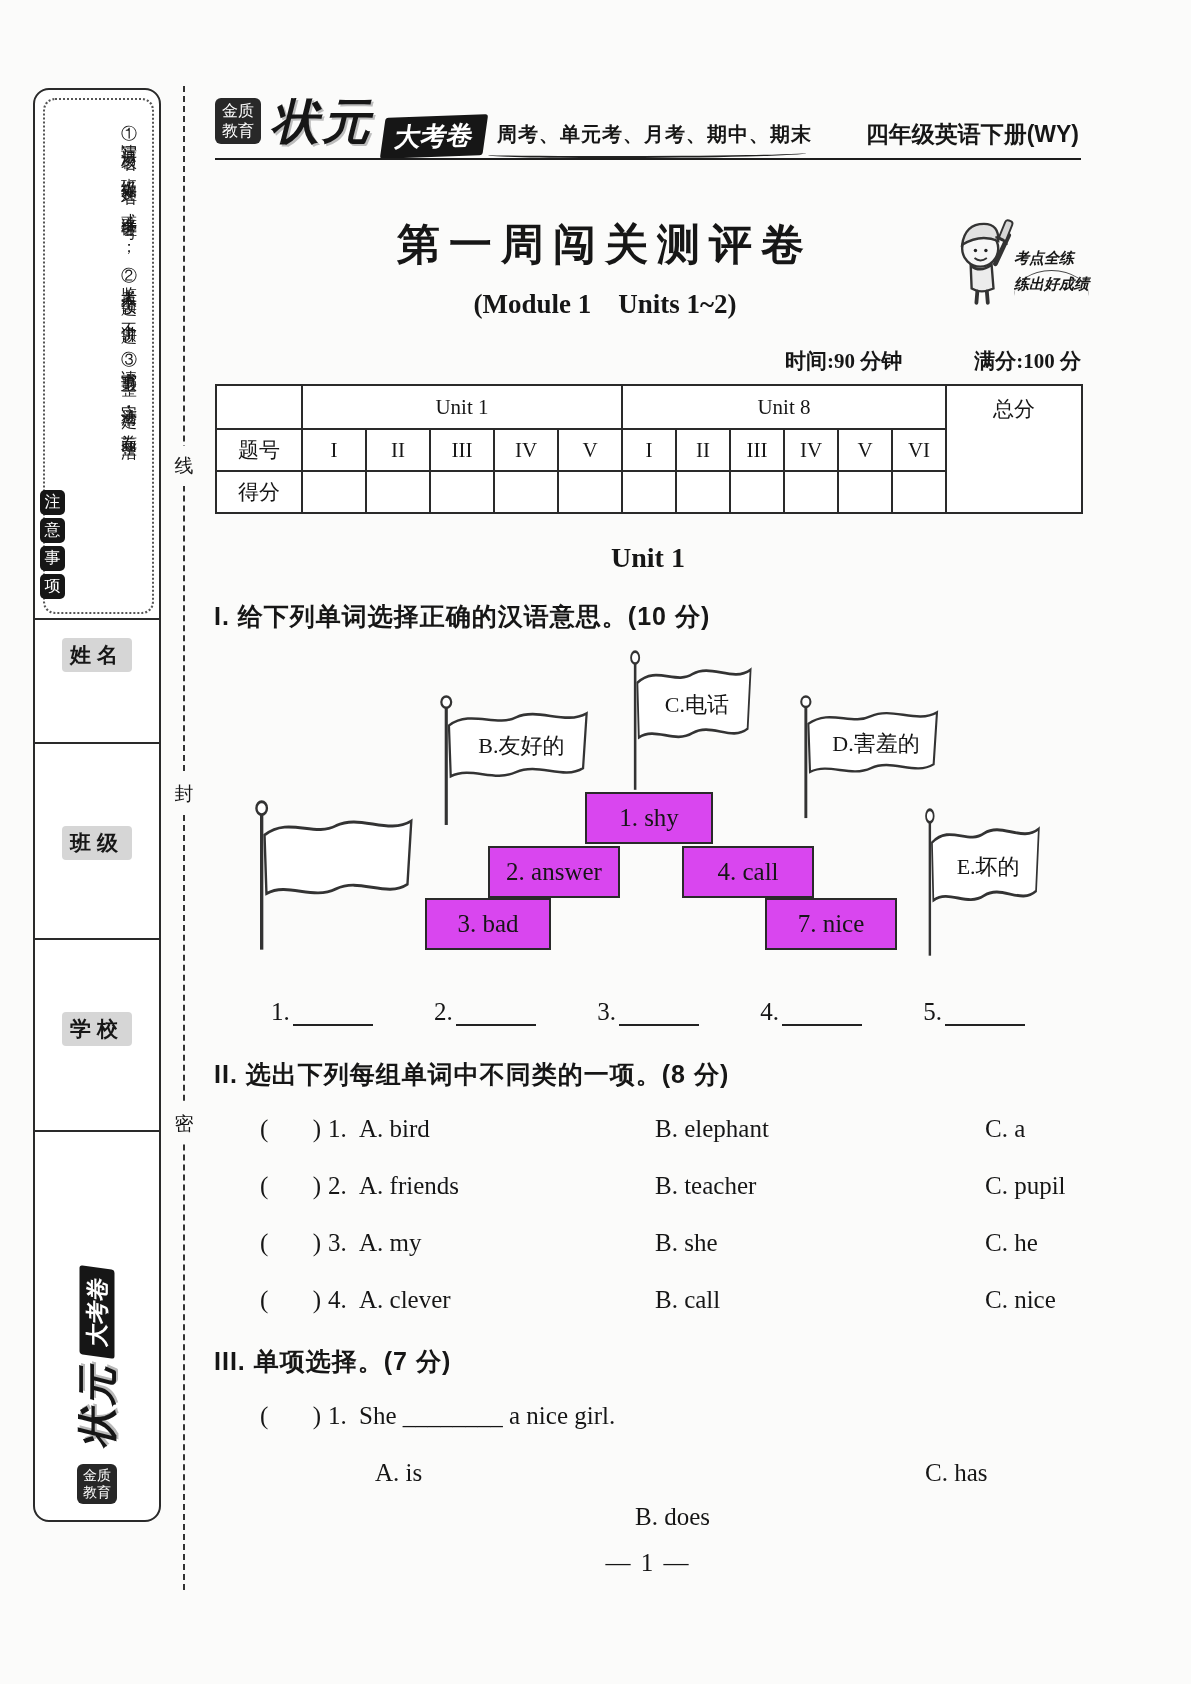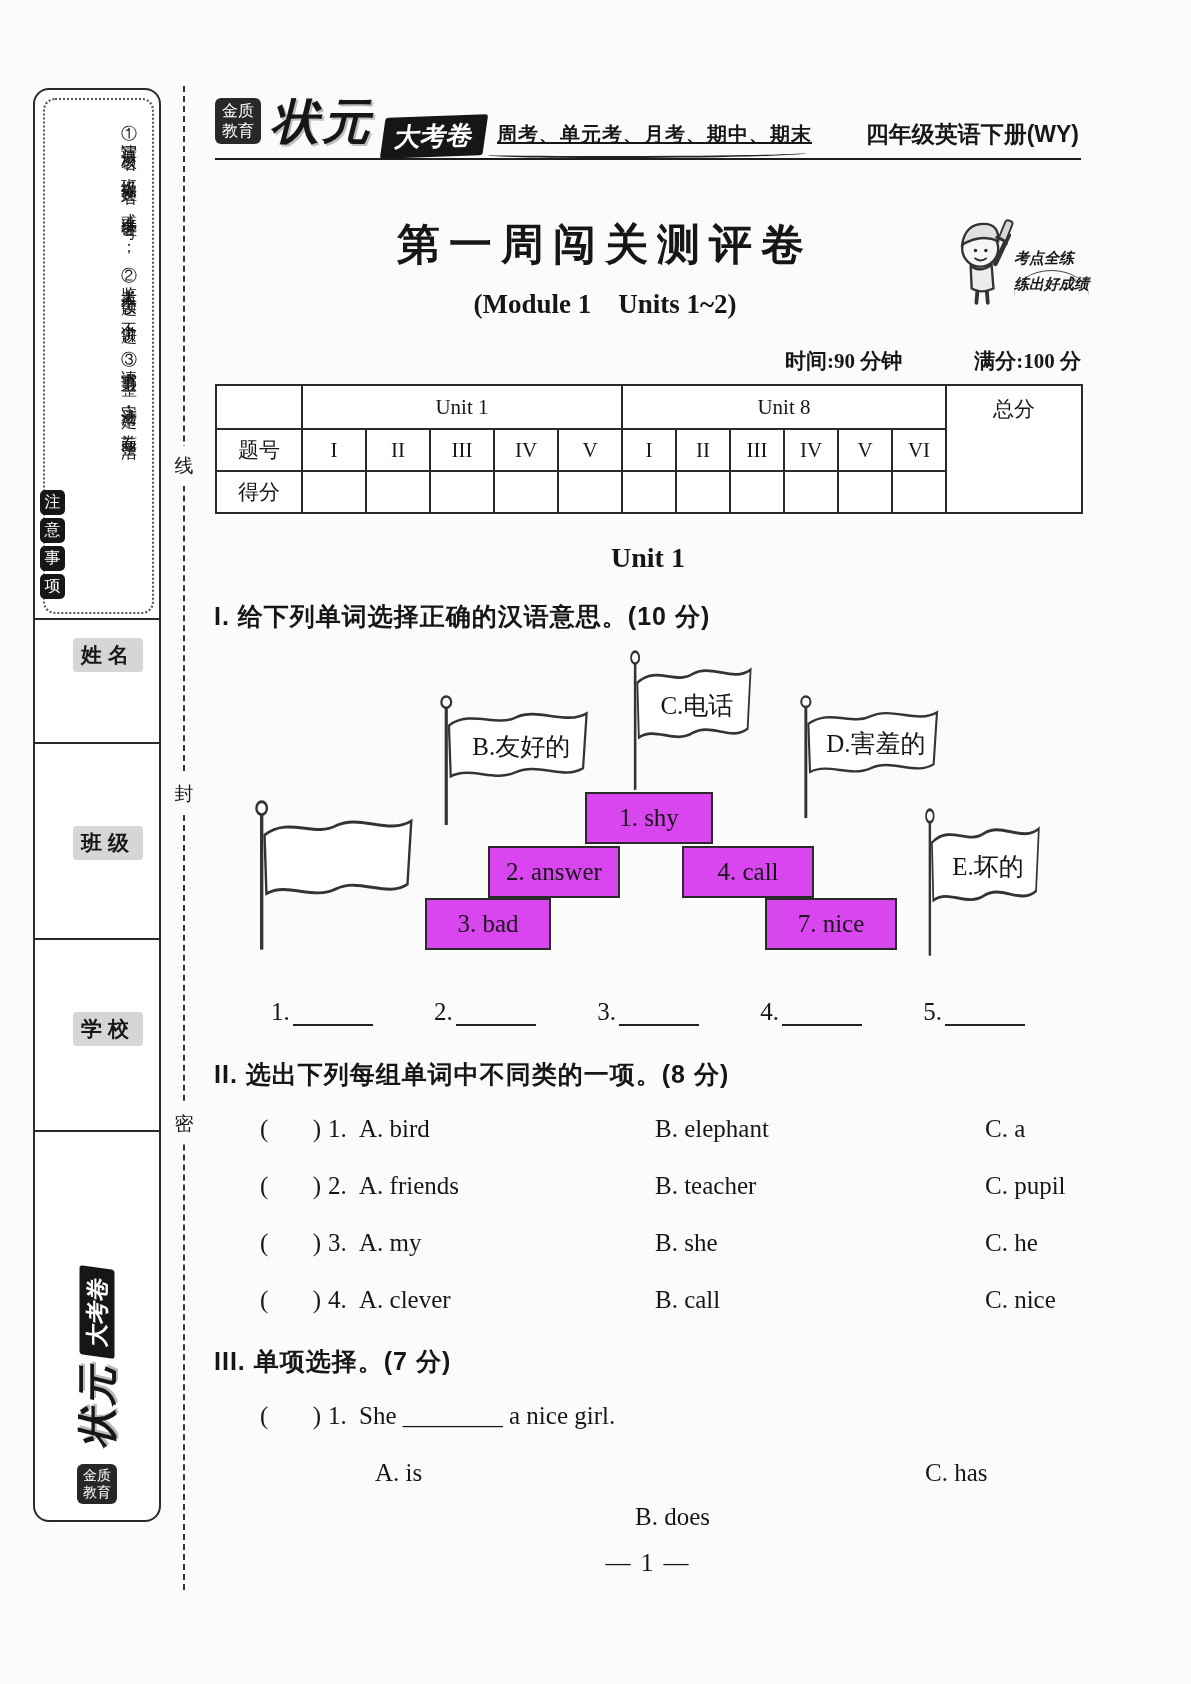--- a/index.html
+++ b/index.html
@@ -29,21 +29,21 @@
   .notice-chips { position:absolute; left:5px; top:400px; display:flex; flex-direction:column; gap:3px; }
   .chip {
     width:25px; height:25px; background:#161616; color:#fff; border-radius:5px;
     display:flex; align-items:center; justify-content:center; font-size:16px;
     font-family:"Liberation Sans",sans-serif;
   }
   .sb-line { position:absolute; left:0; width:124px; height:2px; background:#2a2a2a; }
   .sb-label {
     position:absolute; left:50%; transform:translateX(-50%);
     background:#d6d6d6; border-radius:4px; padding:3px 8px;
-    font-size:21px; font-weight:bold; letter-spacing:6px; white-space:nowrap;margin-left:11px;
+    font-size:21px; font-weight:bold; letter-spacing:6px; white-space:nowrap;
   }
   .sb-logo {
     position:absolute; left:50%; top:1268px;
     transform: translate(-50%,-50%) rotate(-90deg);
     display:flex; align-items:center; gap:8px; white-space:nowrap;
   }
   .sb-logo .logo-main {
     font-size:40px; font-weight:bold; font-style:italic; letter-spacing:2px;
     text-shadow: 2px 2px 0 #b9b9b9;
   }
@@ -78,21 +78,21 @@
     font-size:48px; font-weight:bold; font-style:italic; letter-spacing:3px;
     text-shadow:2px 2px 0 #bdbdbd; line-height:1;
   }
   .brand-badge {
     background:#161616; color:#fff; font-size:26px; font-weight:bold;
     padding:3px 12px; border-radius:3px; transform:skewX(-10deg) rotate(-2deg);
     margin-top:18px;
   }
   .tagline {
     position:absolute; left:497px; top:121px;
-    font-family:"Liberation Sans",sans-serif; font-weight:bold; font-size:20px; letter-spacing:1px;text-decoration:underline;
+    font-family:"Liberation Sans",sans-serif; font-weight:bold; font-size:20px; letter-spacing:1px;
   }
   .tagline-swoosh { position:absolute; left:488px; top:150px; width:318px; height:8px;
     border-bottom:2.5px solid #222; border-radius:0 0 70% 40%; }
   .book-info {
     position:absolute; right:112px; top:119px;
     font-family:"Liberation Sans",sans-serif; font-weight:bold; font-size:23px;
   }
   .header-rule { position:absolute; left:215px; top:158px; width:866px; height:2px; background:#1d1d1d; }
 
   
@@ -122,21 +122,21 @@
   
   .unit-heading { position:absolute; left:215px; top:542px; width:866px; text-align:center;
     font-size:28px; font-weight:bold; }
   .sec-title { position:absolute; left:214px; font-size:25px; font-weight:bold;
     font-family:"Liberation Sans",sans-serif; letter-spacing:1px; }
 
   .diagram { position:absolute; left:215px; top:640px; width:870px; height:345px; }
   .flag { position:absolute; z-index:1; }
   .flag svg { display:block; width:100%; height:100%; }
   .flag-label { position:absolute; left:9%; top:17%; width:89%; height:44%;
-    display:flex; align-items:center; justify-content:center; font-size:25px; white-space:nowrap; }
+    display:flex; align-items:center; justify-content:center; font-size:22px; white-space:nowrap; }
   .word-card {
     position:absolute; z-index:2; background:#d946ef; border:2.5px solid #2a2a2a;
     display:flex; align-items:center; justify-content:center; font-size:25px;
   }
 
   .answers { position:absolute; left:215px; top:998px; width:866px;
     display:flex; justify-content:space-between; padding:0 56px; font-size:25px; }
   .ans-item { display:flex; align-items:flex-end; }
   .blank-line { display:inline-block; width:80px; height:26px; border-bottom:2px solid #222; margin-left:3px; }
 

